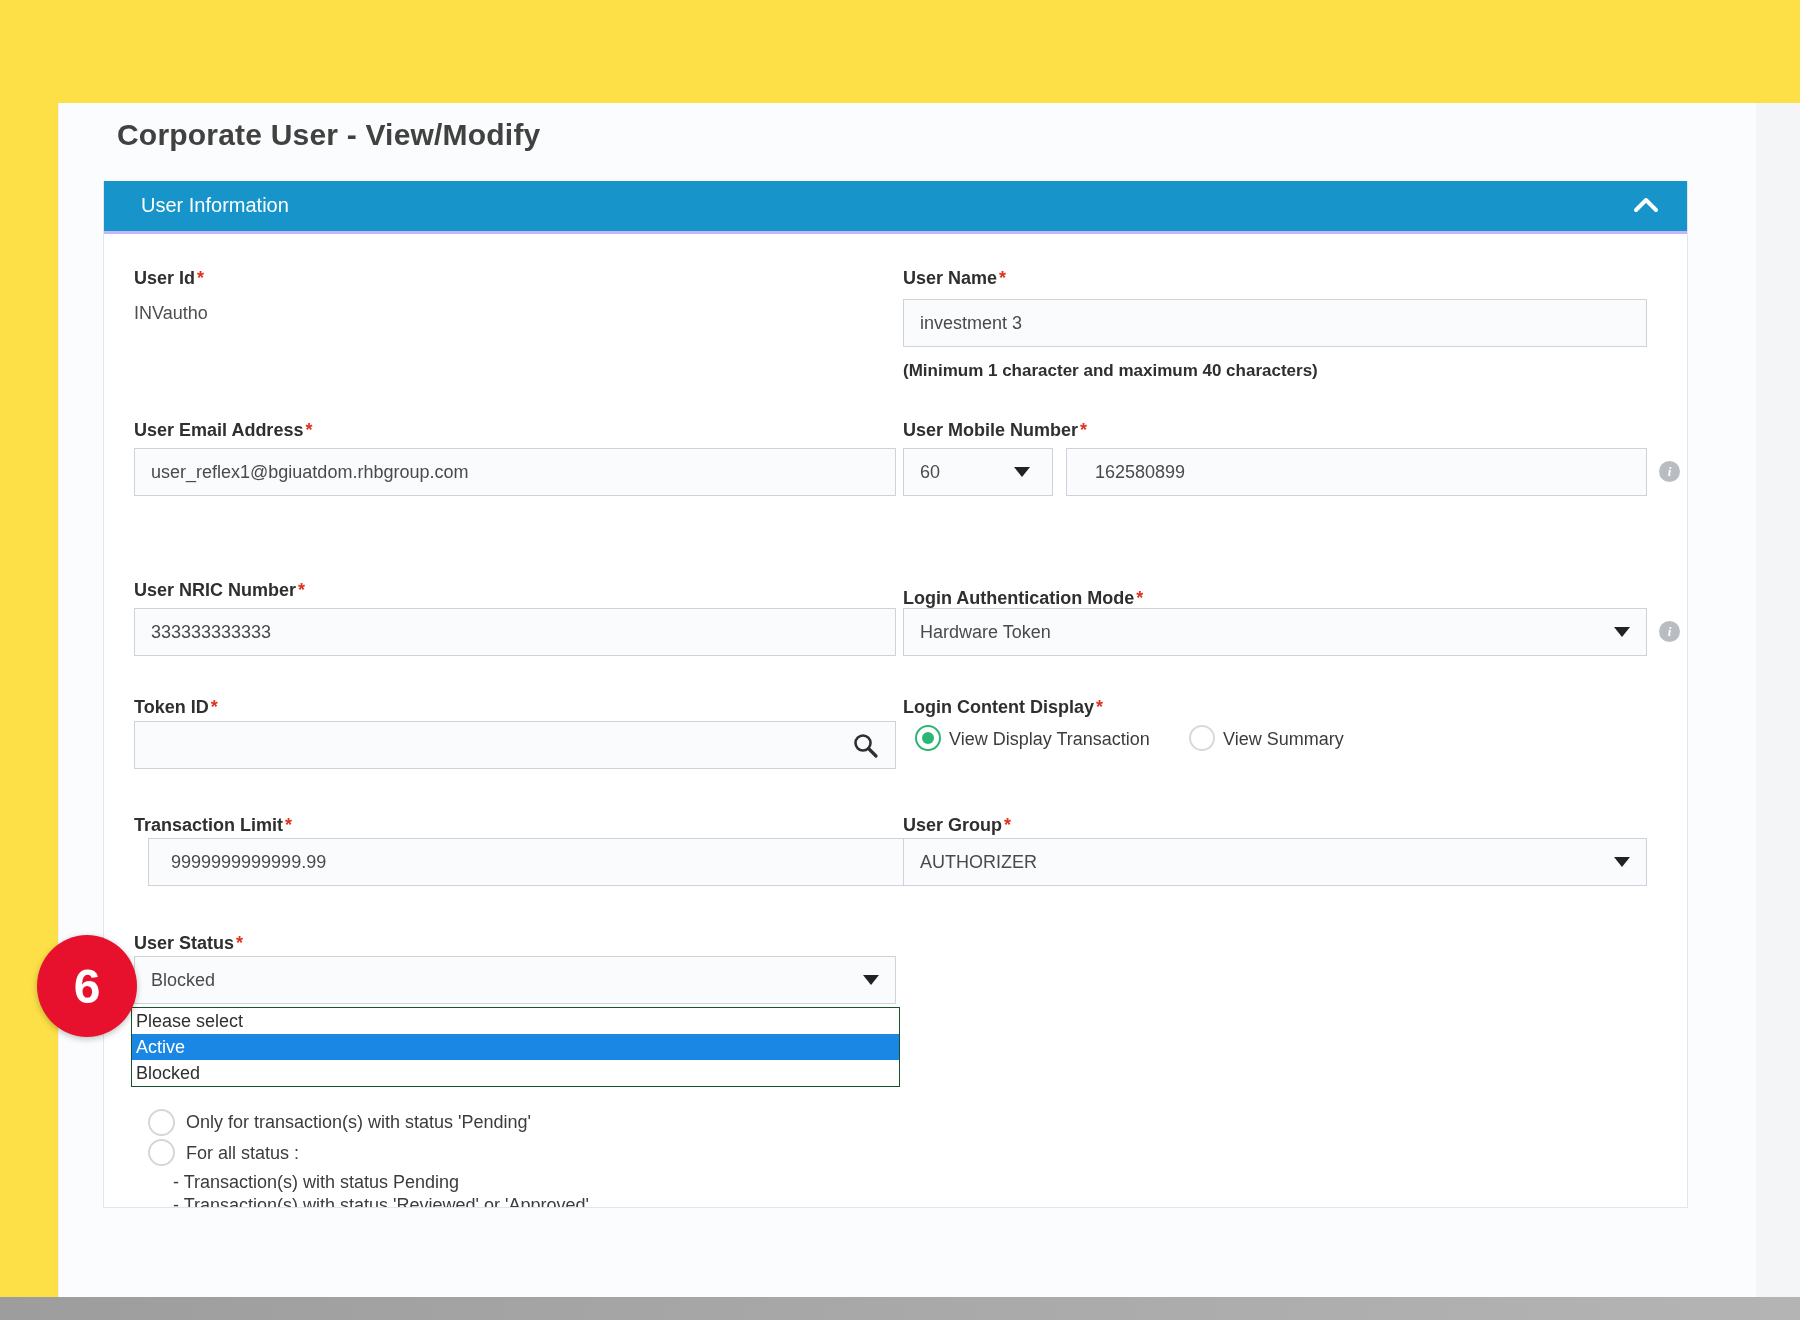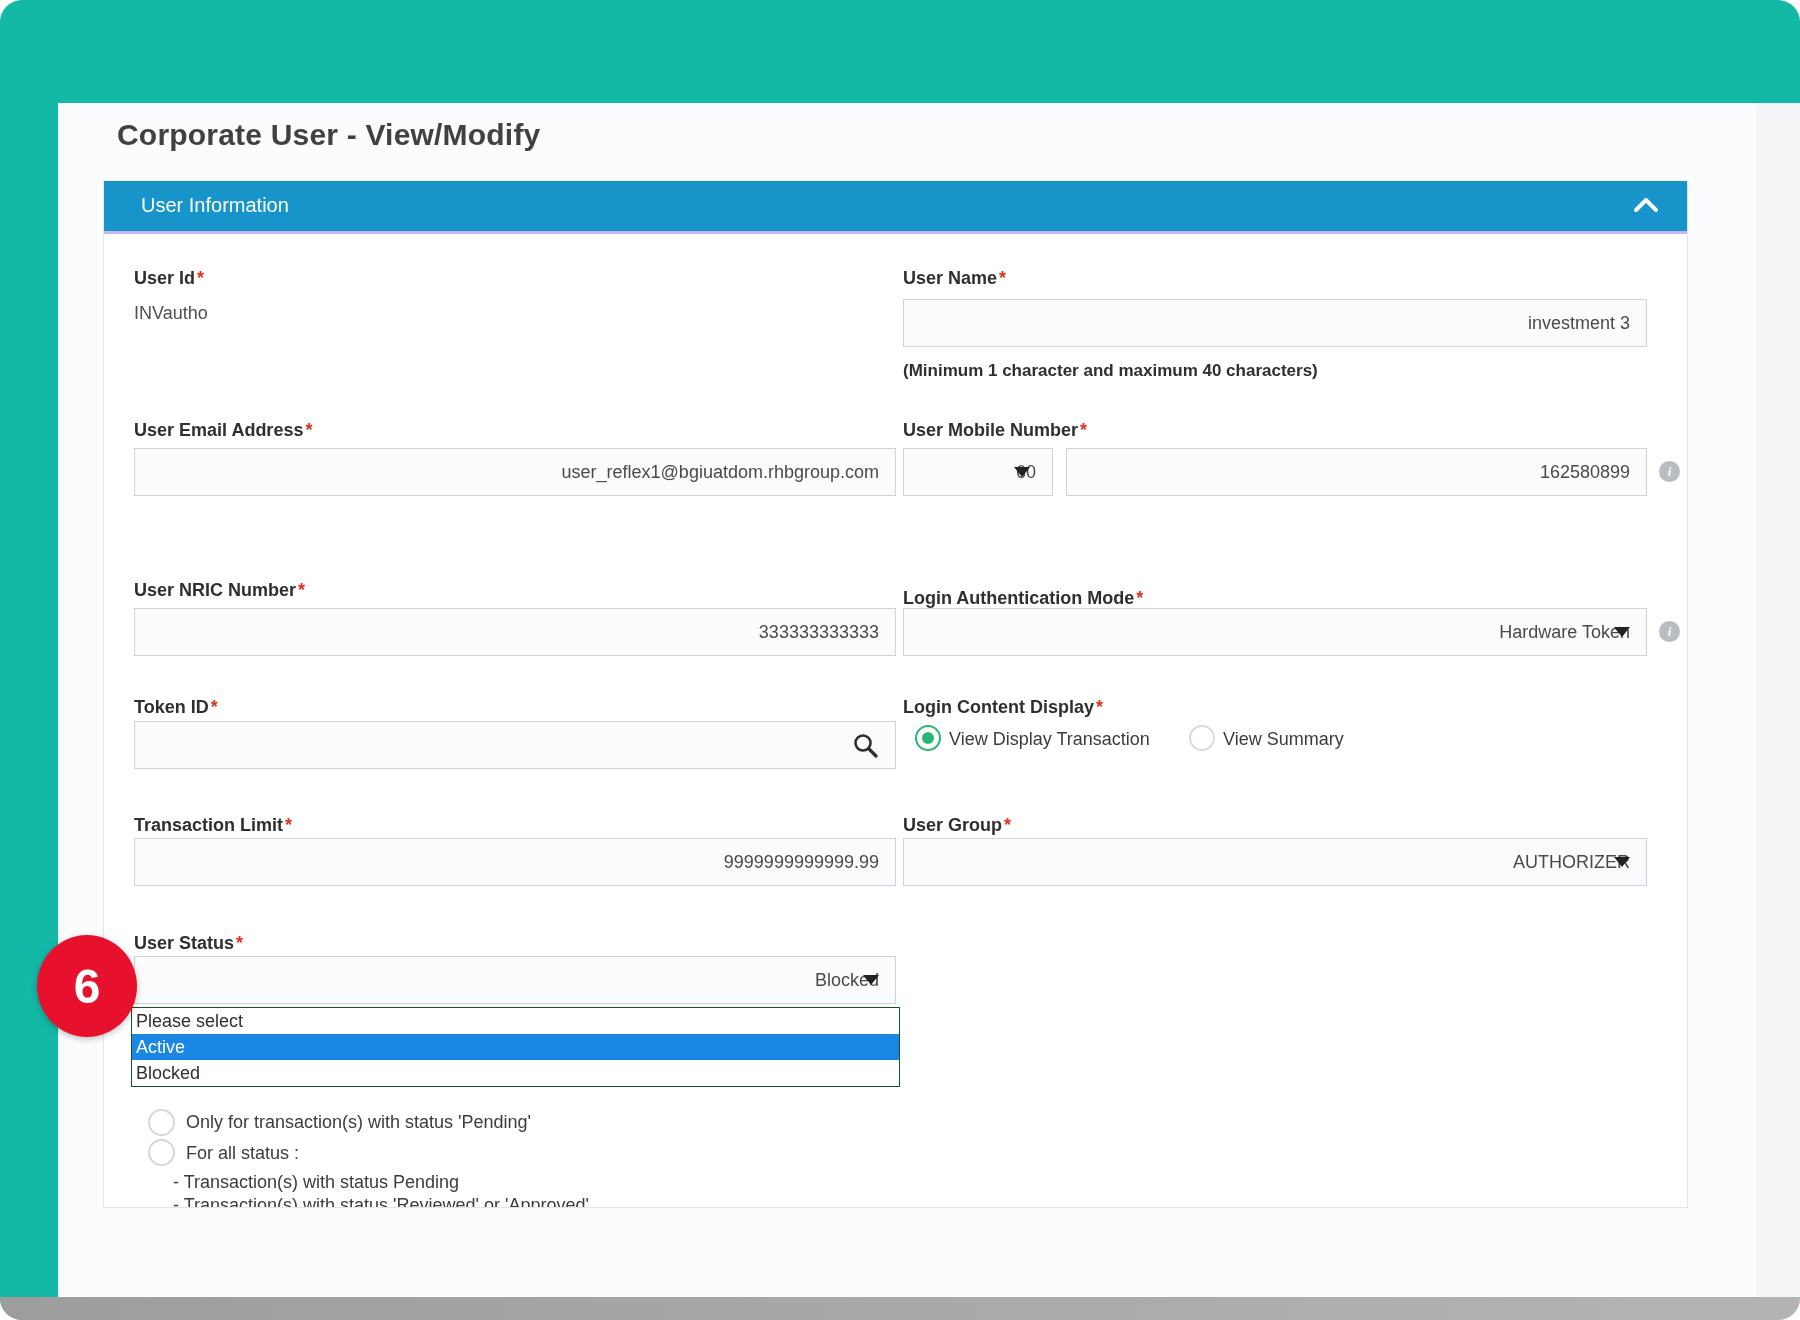--- a/index.html
+++ b/index.html
@@ -1,36 +1,36 @@
 <!DOCTYPE html>
 <html><head>
 <meta charset="utf-8">
 <style>
   html,body{margin:0;padding:0;background:#ffffff;font-family:"Liberation Sans",sans-serif;}
-  #screen{position:relative;width:1800px;height:1320px;background:#14b8a6;overflow:hidden;border-radius:22px;}
+  #screen{position:relative;width:1800px;height:1320px;background:#fde047;overflow:hidden;}
 
   
   .backdrop{position:absolute;left:58px;top:103px;width:1697px;height:1217px;background:#fbfcfd;border-left:1px solid #f0f1f2;}
   .right-strip{position:absolute;left:1756px;top:103px;width:44px;height:1217px;background:#f4f5f7;}
   .bottom-bar{position:absolute;left:0;top:1297px;width:1800px;height:23px;background:linear-gradient(90deg,#9d9d9d,#b4b4b4);}
 
   .page-title{position:absolute;left:117px;top:118px;font-size:30px;font-weight:600;color:#414141;letter-spacing:.2px;}
 
   
   .card{position:absolute;left:103px;top:181px;width:1585px;height:1027px;background:#ffffff;border:1px solid #e3e5e8;border-top:none;box-sizing:border-box;overflow:hidden;}
   .section-bar{position:absolute;left:0;top:0;width:100%;height:50px;background:#1795cb;border-bottom:3px solid #c4b5fd;box-sizing:content-box;cursor:pointer;}
   .section-bar .bar-label{position:absolute;left:37px;top:13px;color:#ffffff;font-size:20px;font-weight:500;}
   .chevron-up{position:absolute;right:28px;top:15px;width:26px;height:18px;}
 
   .lbl{position:absolute;font-size:18px;font-weight:bold;color:#2f2f2f;white-space:nowrap;}
   .req{color:#e0301e;font-weight:bold;margin-left:2px;}
   .static-val{position:absolute;font-size:18px;color:#4f4f4f;}
   .hint{position:absolute;font-size:17px;font-weight:bold;color:#2f2f2f;}
 
-  .inp{position:absolute;height:48px;background:#fafbfd;border:1px solid #cfd3d7;box-sizing:border-box;font-size:18px;color:#4a4a4a;display:flex;align-items:center;padding:0 16px;white-space:nowrap;justify-content:flex-end;}
+  .inp{position:absolute;height:48px;background:#fafbfd;border:1px solid #cfd3d7;box-sizing:border-box;font-size:18px;color:#4a4a4a;display:flex;align-items:center;padding:0 16px;white-space:nowrap;}
   .sel{cursor:pointer;}
   .caret{position:absolute;right:16px;top:50%;transform:translateY(-50%);width:0;height:0;border-left:8px solid transparent;border-right:8px solid transparent;border-top:10px solid #222222;}
 
   .info-icon{position:absolute;width:21px;height:21px;border-radius:50%;background:#b9bdc1;color:#ffffff;font-size:13px;font-weight:bold;display:flex;align-items:center;justify-content:center;font-family:"Liberation Serif",serif;font-style:italic;cursor:pointer;}
 
   
   .radio{position:absolute;border-radius:50%;background:#ffffff;box-sizing:border-box;cursor:pointer;}
   .radio.sm{width:26px;height:26px;border:2px solid #2bb673;}
   .radio.sm .dot{position:absolute;left:50%;top:50%;transform:translate(-50%,-50%);width:12px;height:12px;border-radius:50%;background:#2bb673;}
   .radio.off{border:2px solid #d7dadd;}
@@ -118,21 +118,21 @@
 
     <div class="lbl" style="left:799px;top:516px;"><span>Login Content Display</span><span class="req">*</span></div>
     <span class="radio sm" style="left:811px;top:544px;">
         <span class="dot"></span>
       </span>
     <div class="radio-lbl" style="left:845px;top:548px;">View Display Transaction</div>
     <span class="radio off" style="left:1085px;top:544px;width:26px;height:26px;"></span>
     <div class="radio-lbl" style="left:1119px;top:548px;">View Summary</div>
 
     <div class="lbl" style="left:30px;top:634px;"><span>Transaction Limit</span><span class="req">*</span></div>
-    <div class="inp" style="left:30px;top:657px;width:762px;padding-left:22px;">
+    <div class="inp" style="left:44px;top:657px;width:762px;padding-left:22px;">
         <span>9999999999999.99</span>
       </div>
 
     <div class="lbl" style="left:799px;top:634px;"><span>User Group</span><span class="req">*</span></div>
     <div class="inp sel" style="left:799px;top:657px;width:744px;">
         <span>AUTHORIZER</span>
         <span class="caret"></span>
       </div>
 
     <div class="lbl" style="left:30px;top:752px;"><span>User Status</span><span class="req">*</span></div>

